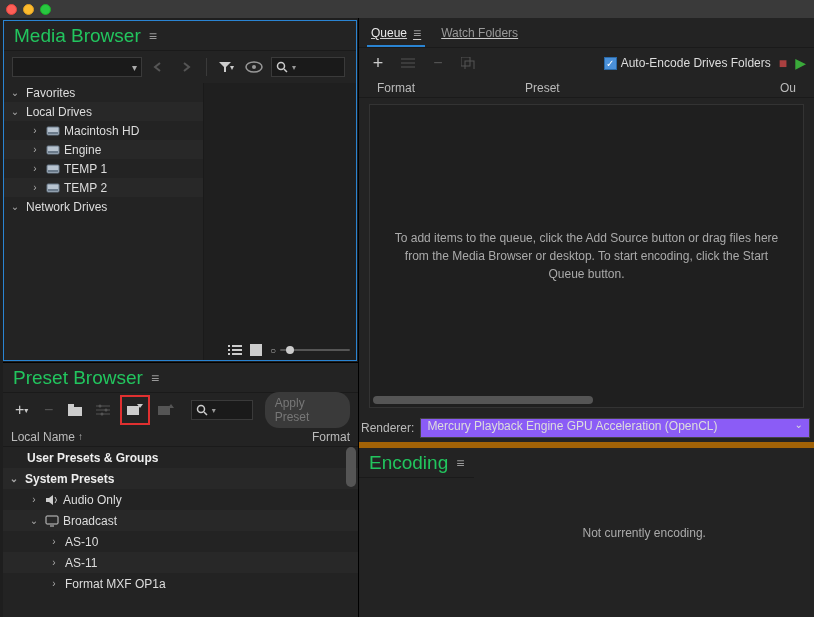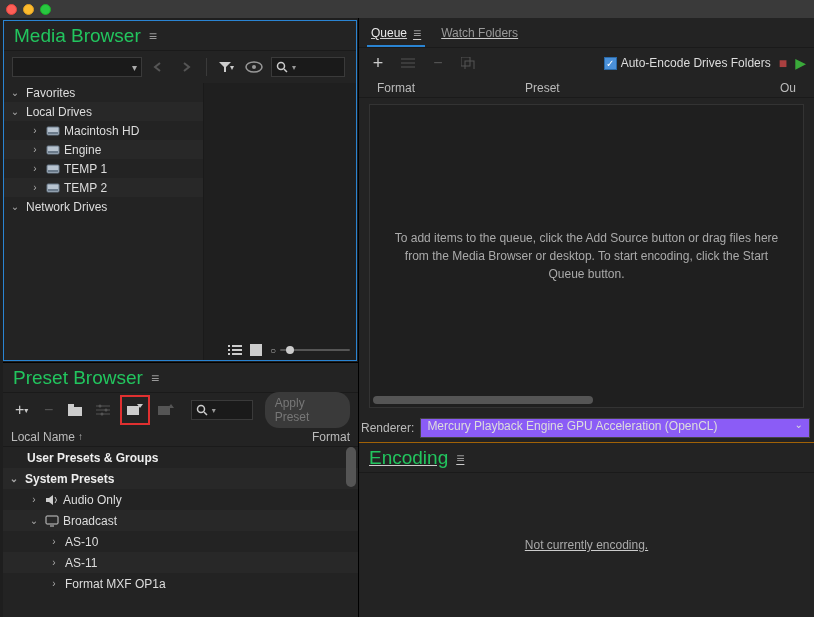--- a/index.html
+++ b/index.html
@@ -70,21 +70,21 @@
 .checkbox { width: 13px; height: 13px; background: #4a90d9; border: 1px solid #2a6aa9; display: inline-flex; align-items: center; justify-content: center; color: #fff; font-size: 10px; }
 .stop-btn { color: #aa4040; font-size: 14px; cursor: pointer; }
 .play-btn { color: #3aaa3a; font-size: 14px; cursor: pointer; }
 .queue-headers { height: 20px; display: flex; align-items: center; padding: 0 18px; color: #bbb; border-bottom: 1px solid #1a1a1a; gap: 110px; }
 .queue-body { flex: 1; margin: 6px 10px; border: 1px solid #333; background: #1f1f1f; display: flex; align-items: center; justify-content: center; text-align: center; color: #aaa; padding: 16px 16px; line-height: 1.5; position: relative; }
 .queue-hscroll { position: absolute; left: 3px; bottom: 3px; width: 220px; height: 8px; background: #555; border-radius: 4px; }
 .renderer-row { height: 28px; display: flex; align-items: center; padding: 0 4px 0 0; gap: 6px; }
 .renderer-label { color: #bbb; padding-left: 2px; }
 .renderer-select { flex: 1; height: 20px; background: #8b5cf6; border: 1px solid #444; color: #ddd; font-size: 12px; padding: 0 6px; display: flex; align-items: flex-start; justify-content: space-between; }
 
-.encoding-panel { flex: 1; border-top: 1px solid #a16207; display: flex; flex-direction: column; text-decoration: underline; }
+.encoding-panel { flex: 1; border-top: 6px solid #a16207; display: flex; flex-direction: row; }
 .encoding-body { flex: 1; display: flex; align-items: center; justify-content: center; color: #aaa; }
 
 svg { display: block; }
 </style>
 </head>
 <body>
 
 <div class="titlebar">
   <div class="traffic-light tl-red"></div>
   <div class="traffic-light tl-yellow"></div>

